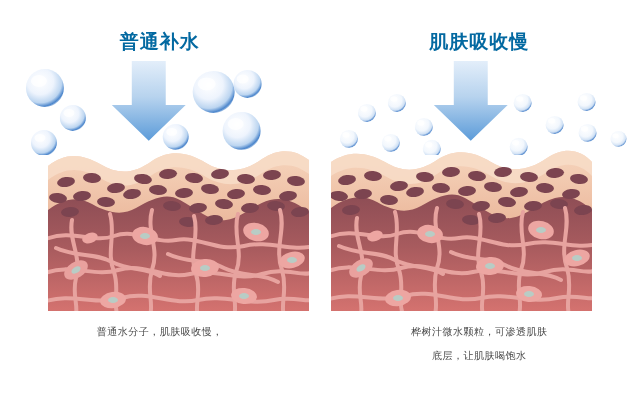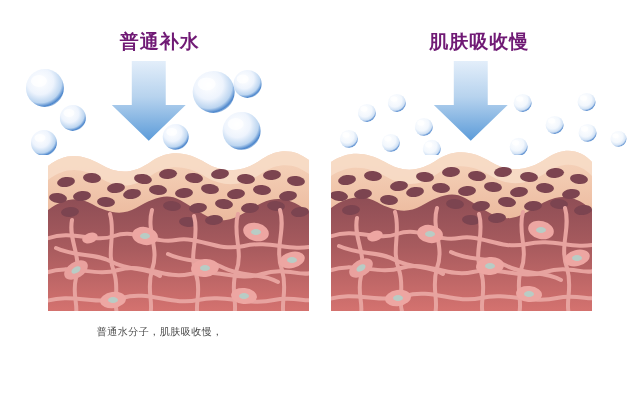--- a/index.html
+++ b/index.html
@@ -15,21 +15,21 @@
   .panel{position:absolute;top:0;width:50%;height:100%;}
   .panel-left{left:0;}
   .panel-right{left:50%;}
 
   .title{
     position:absolute;top:29px;left:0;width:100%;
     text-align:center;
     font-size:19px;
     font-weight:700;
     letter-spacing:1px;
-    color:#701a75;
+    color:#0369a1;
     white-space:nowrap;
   }
 
   .art{position:absolute;left:0;top:55px;width:100%;height:100px;}
 
   .caption{
     position:absolute;
     left:0;width:100%;
     top:320px;
     text-align:center;
@@ -164,20 +164,22 @@
           <circle cx="199" cy="92" r="9" fill="url(#bubR)"></circle>
           <ellipse cx="196" cy="88" rx="3.6" ry="2.8" fill="#fff" opacity="0.8"></ellipse>
 
           <circle cx="299" cy="84" r="8" fill="url(#bubR)" opacity="0.9"></circle>
           <ellipse cx="296" cy="81" rx="3.2" ry="2.5" fill="#fff" opacity="0.8"></ellipse>
         </g>
       </svg>
     </div>
 
     <div class="caption">
+      <span>桦树汁微水颗粒，可渗透肌肤</span>
+      <span>底层，让肌肤喝饱水</span>
     </div>
   </div>
 
   <div class="skinwrap left">
     <svg viewBox="0 0 261 163" preserveAspectRatio="none" aria-hidden="true">
       <defs>
         <clipPath id="clipL">
             <rect x="0" y="0" width="261" height="163"></rect>
           </clipPath>
         <linearGradient id="dermisL" x1="0" y1="0" x2="0" y2="1">

